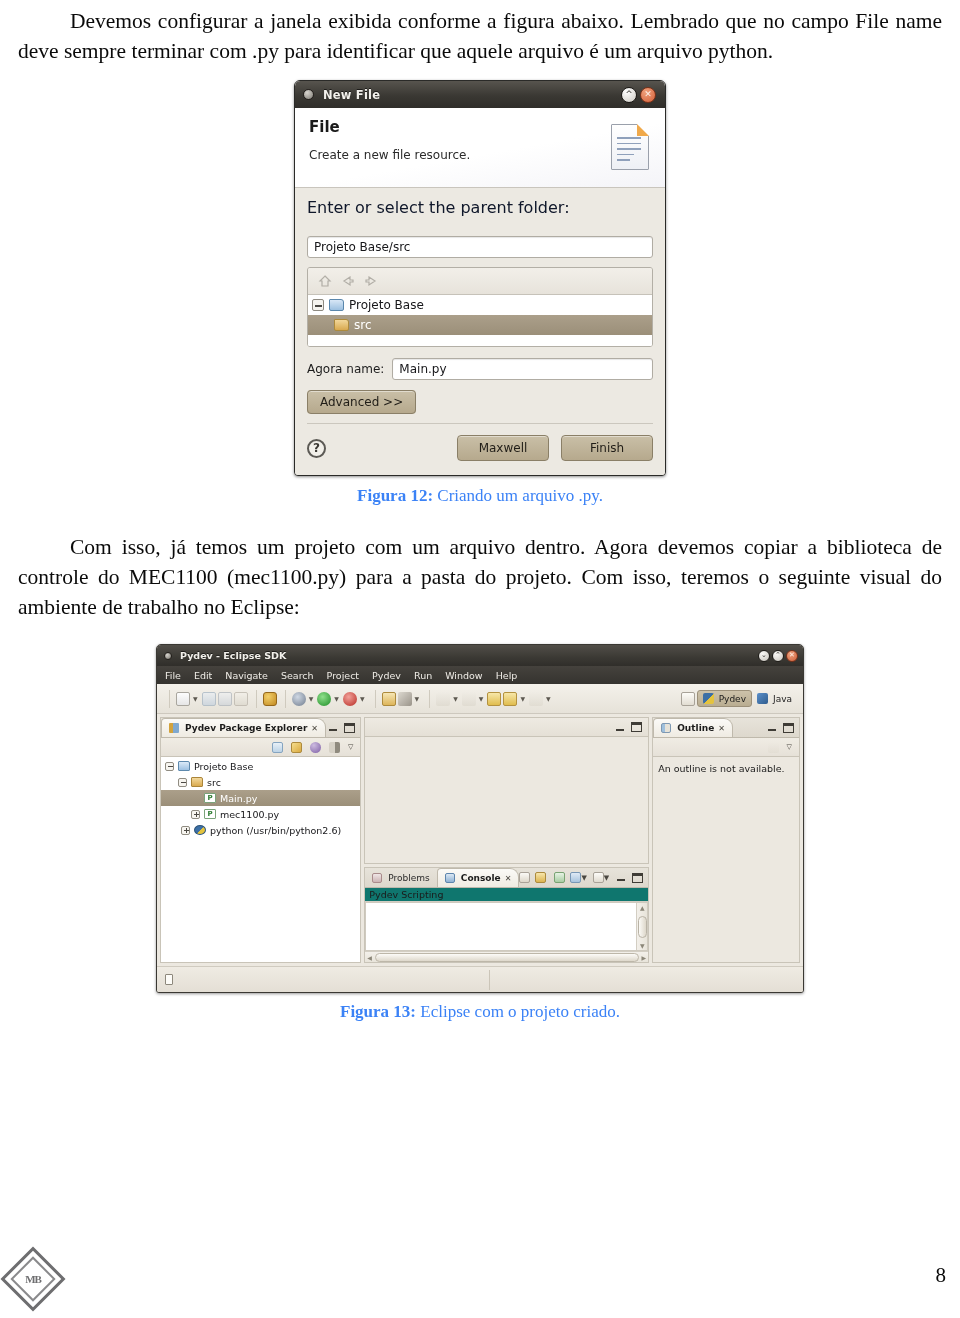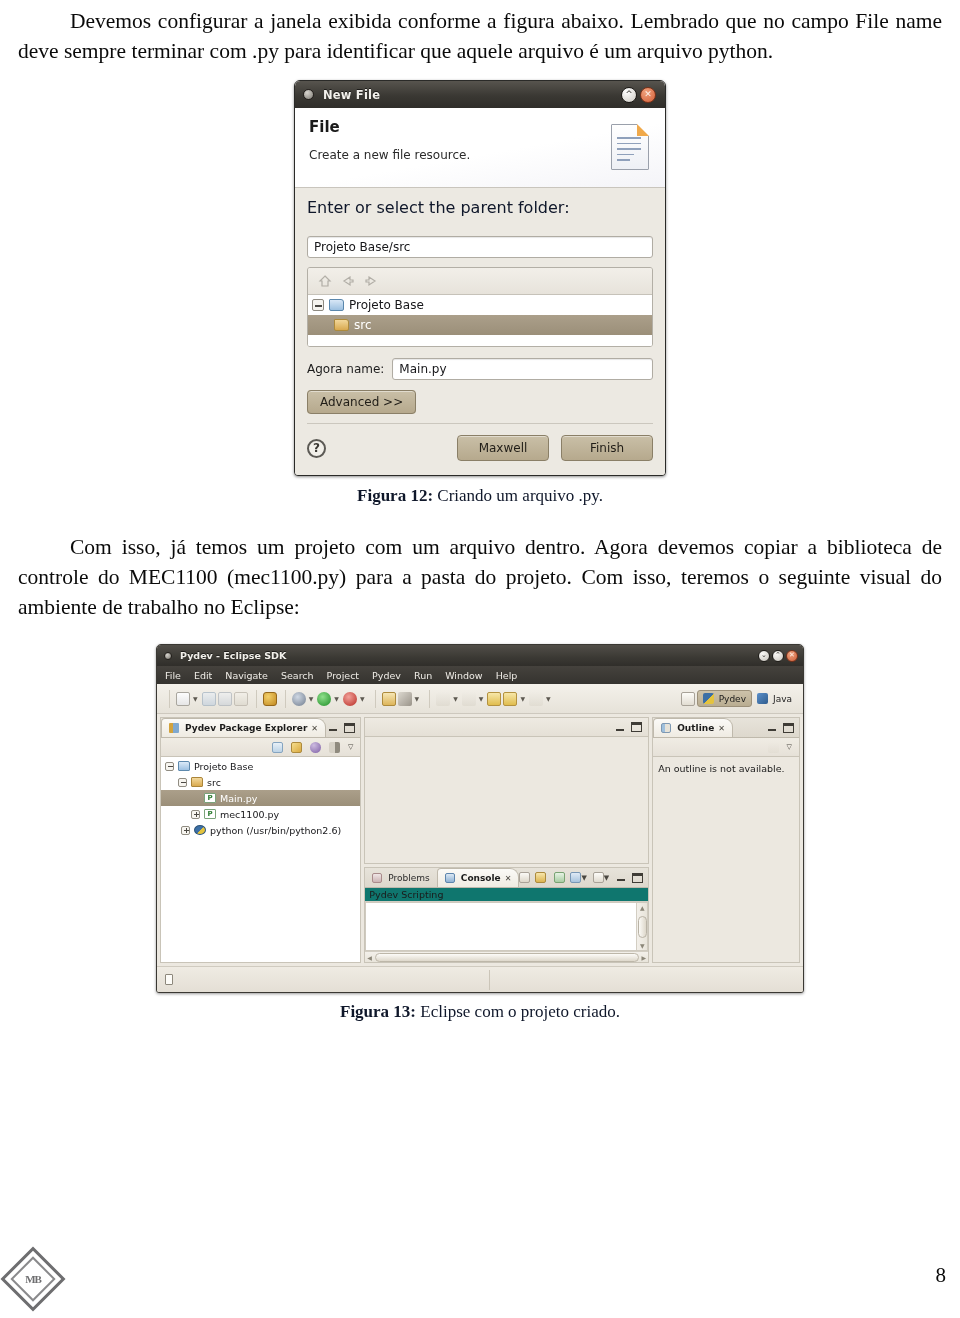--- a/index.html
+++ b/index.html
@@ -20,21 +20,21 @@
     line-height: 30px;
     text-align: justify;
     margin: 0;
     color: #0a0a0a;
   }
   p.body.indent { text-indent: 52px; }
   .caption {
     text-align: center;
     font-size: 17px;
     margin: 0;
-    color: #0f172a;
+    color: #3b82f6;
   }
   .caption b { font-weight: bold; }
 
   .fig-wrap { display:flex; justify-content:center; }
 
   
   .newfile-window {
     width: 372px;
     border: 1px solid #2a2a28;
     border-radius: 6px 6px 4px 4px;

